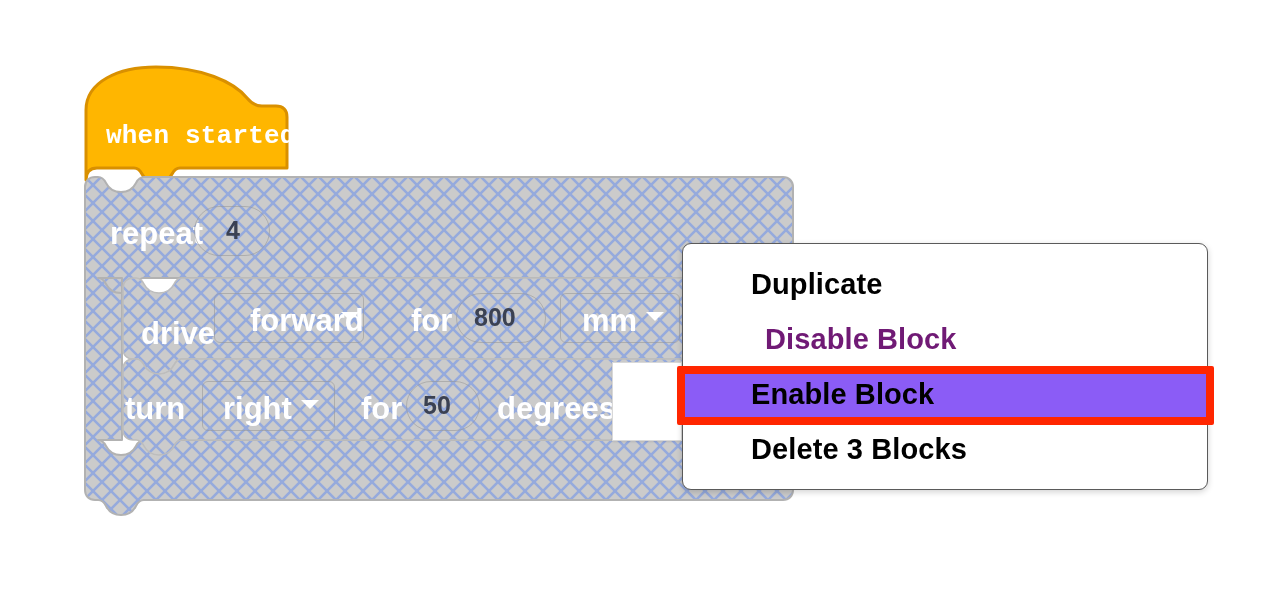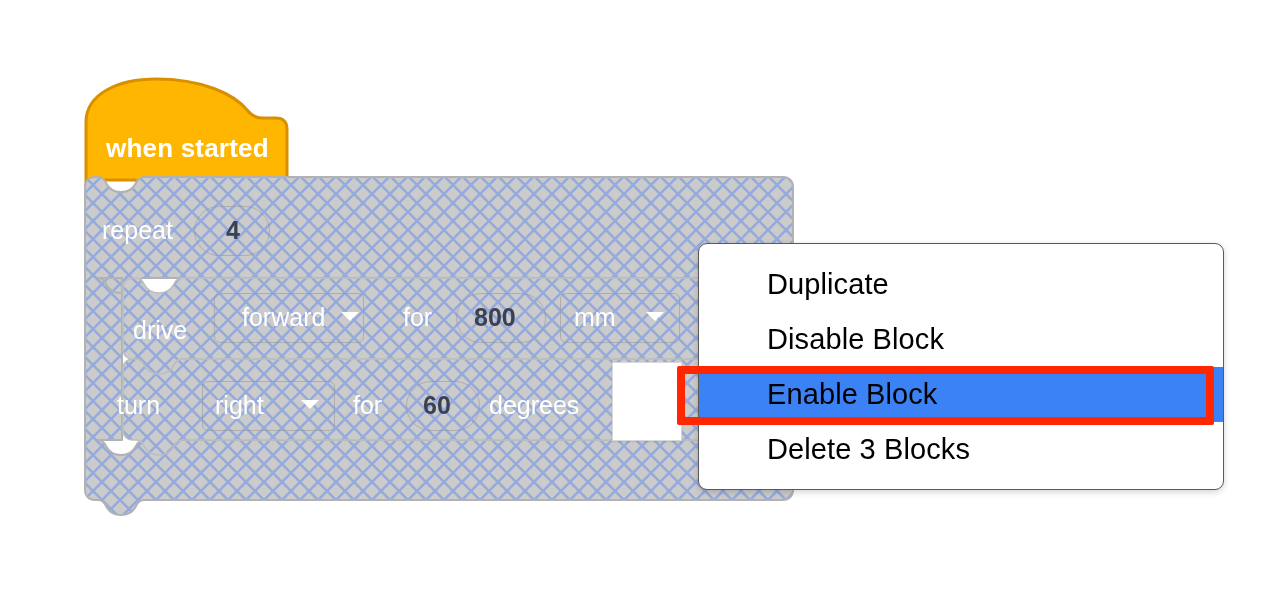--- a/index.html
+++ b/index.html
@@ -22,23 +22,24 @@
     position: absolute;
     left: 0; top: 0;
     width: 1264px; height: 594px;
     background: #ffffff;
   }
 
   
   #hat-block {
     position: absolute;
     left: 84px;
-    top: 76px;
+    top: 64px;
     width: 206px;
     height: 122px;
+    font-family: Liberation Mono, monospace;
   }
   #hat-block svg { display: block; overflow: visible; }
   .hat-label {
     position: absolute;
     left: 22px;
     top: 57px;
     font-size: 26px;
     font-weight: 700;
     color: #ffffff;
     letter-spacing: 0.2px;
@@ -57,25 +58,26 @@
 
   
   .stack-labels {
     position: absolute;
     left: 0; top: 0;
     width: 712px; height: 345px;
     pointer-events: none;
   }
   .blk-text {
     position: absolute;
-    font-size: 25px;
-    font-weight: 400;
+    font-size: 31px;
+    font-weight: 700;
     color: #ffffff;
     white-space: nowrap;
     line-height: 1;
+    margin-left: 8px;
   }
   .num-text {
     position: absolute;
     font-size: 25px;
     font-weight: 700;
     color: #3b4152;
     white-space: nowrap;
     line-height: 1;
   }
   .drop-arrow {
@@ -104,46 +106,47 @@
     height: 79px;
     background: #ffffff;
     border: 1px solid #d8d8d8;
     box-sizing: border-box;
     box-shadow: 0 1px 2px rgba(0,0,0,0.10);
   }
 
   
   #context-menu {
     position: absolute;
-    left: 698px;
+    left: 682px;
     top: 243px;
     width: 526px;
     height: 247px;
     background: #ffffff;
     border: 1px solid #5a5a5a;
     border-radius: 9px;
     box-sizing: border-box;
     box-shadow: 0 2px 6px rgba(0,0,0,0.18);
     overflow: hidden;
+    font-weight: bold;
   }
   .menu-item {
     position: relative;
     height: 55px;
     display: flex;
     align-items: center;
     padding-left: 68px;
     font-size: 29px;
     color: #000000;
     letter-spacing: 0.1px;
     box-sizing: border-box;
     white-space: nowrap;
   }
   .menu-item.first { margin-top: 13px; }
-  .menu-item.disabled { color: #000000; }
-  .menu-item.highlighted { background: #3b82f6; }
+  .menu-item.disabled { color: #701a75; margin-left: 14px; }
+  .menu-item.highlighted { background: #8b5cf6; }
 
   
   #annotation-box {
     position: absolute;
     left: 677px;
     top: 366px;
     width: 537px;
     height: 59px;
     border: 8px solid #ff2600;
     border-radius: 2px;
@@ -292,21 +295,21 @@
       <div class="field-outline field-rect" style="left:476px; top:117px; width:120px; height:50px;"></div>
       <span class="blk-text" style="left:490px; top:129px;">mm</span>
       <span class="drop-arrow" style="left:562px; top:136px;"></span>
 
       <span class="blk-text" style="left:33px; top:217px;">turn</span>
       <div class="field-outline field-rect" style="left:118px; top:205px; width:133px; height:50px;"></div>
       <span class="blk-text" style="left:131px; top:217px;">right</span>
       <span class="drop-arrow" style="left:217px; top:224px;"></span>
       <span class="blk-text" style="left:269px; top:217px;">for</span>
       <div class="field-outline field-pill" style="left:322px; top:205px; width:74px; height:50px;"></div>
-      <span class="num-text" style="left:339px; top:217px;">60</span>
+      <span class="num-text" style="left:339px; top:217px;">50</span>
       <span class="blk-text" style="left:405px; top:217px;">degrees</span>
     </div>
   </div>
 
   <div id="edit-field" placeholder=""></div>
 
   <div id="context-menu">
     <div class="menu-item first">Duplicate</div>
     <div class="menu-item disabled">Disable Block</div>
     <div class="menu-item highlighted">Enable Block</div>

